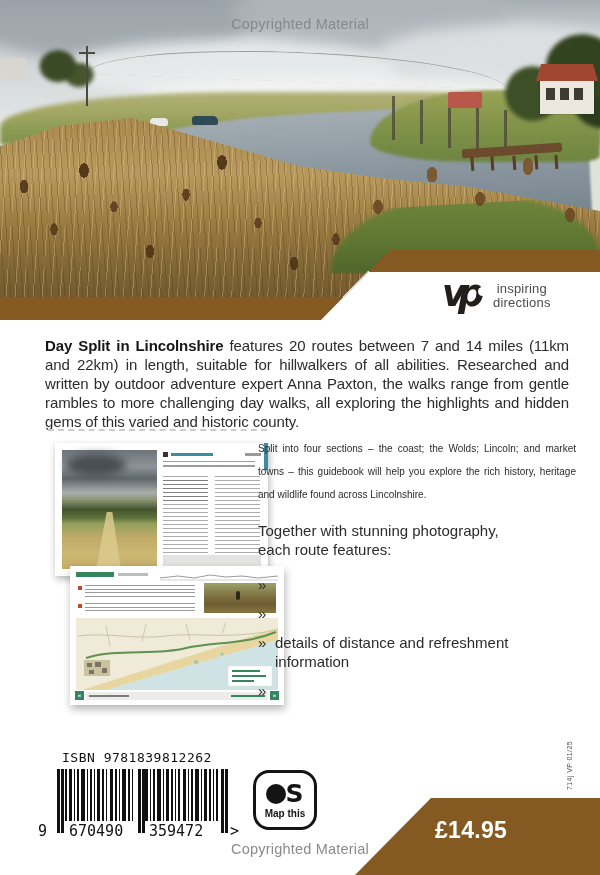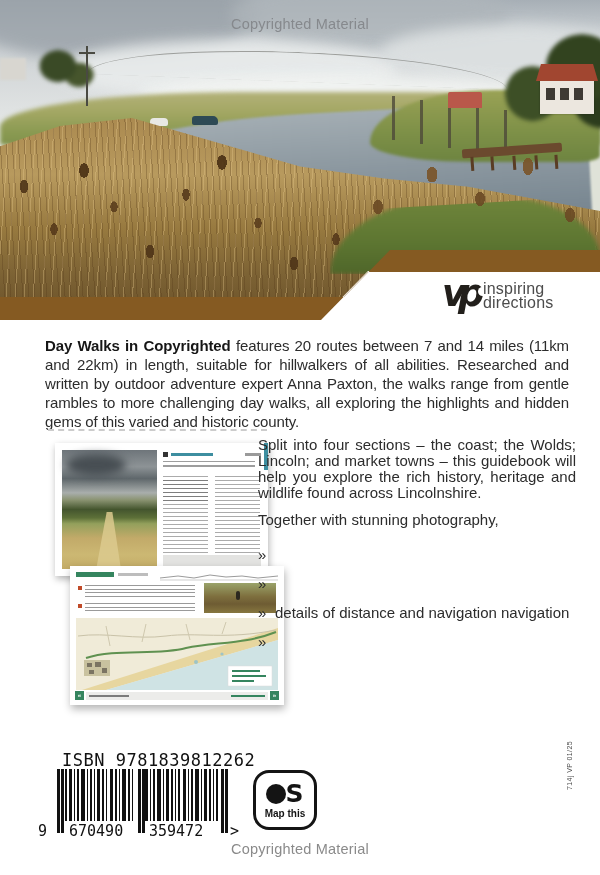--- a/index.html
+++ b/index.html
@@ -102,36 +102,36 @@
     opacity:.9; filter:blur(.5px);
   }
   .copy-top { position:absolute; left:0; right:0; top:16px; text-align:center;
     font-size:14.5px; color:#86898d; letter-spacing:.2px; }
 
   
   .wedge-white { position:absolute; left:0; top:0; width:600px; height:320px; background:#ffffff;
     clip-path:polygon(320px 320px,368px 271px,600px 271px,600px 320px); }
   .band-brown { position:absolute; left:0; top:0; width:600px; height:320px; background:#855a22;
     clip-path:polygon(0 297px,344px 297px,390px 250px,600px 250px,600px 272px,368px 272px,321px 320px,0 320px); }
-  .vp-logo { position:absolute; left:442px; top:276px; width:150px; height:44px; }
+  .vp-logo { position:absolute; left:442px; top:276px; width:150px; height:44px;text-align:center; }
   .vp-mark { position:absolute; left:0; top:-4px; font-style:italic; font-weight:900;
     font-size:37px; letter-spacing:-8px; color:#221f1b; font-family:"DejaVu Sans", sans-serif; }
   .vp-hole { position:absolute; left:36px; top:11px; width:9px; height:9px; border-radius:50%;
     background:#ffffff; }
-  .vp-tagline { position:absolute; left:41px; top:6px; font-size:16px; line-height:14px; color:#4c4c4c; letter-spacing:.2px; }
+  .vp-tagline { position:absolute; left:51px; top:6px; font-size:13px; line-height:14px; color:#4c4c4c; letter-spacing:.2px; }
 
   
   .intro { position:absolute; left:45px; top:336px; width:524px;
     font-size:15px; line-height:19px; color:#2c2c2c; text-align:justify; letter-spacing:-.1px; }
   .intro b { color:#161616; }
 
   
   .col-right { position:absolute; left:258px; top:437px; width:318px; color:#2c2c2c; }
-  .col-right .p1 { font-size:15px; line-height:16px; text-align:justify; }
-  .col-right .p2 { font-size:15px; line-height:19px; margin-top:9px; }
+  .col-right .p1 { font-size:10px; line-height:23px; text-align:justify; }
+  .col-right .p2 { font-size:15px; line-height:19px; margin-top:15px; }
   .bullets { margin-top:16px; list-style:none; }
   .bullets li { display:flex; font-size:15px; line-height:19px; margin-bottom:10px; }
   .bullets .mk { width:17px; flex:none; }
 
   
   .dashline { position:absolute; left:48px; top:429px; width:219px; border-top:2px dashed #cccccc; }
   .spread1 { position:absolute; left:55px; top:443px; width:213px; height:133px; background:#ffffff;
     box-shadow:1px 3px 7px rgba(0,0,0,.30); }
   .s1-photo { position:absolute; left:7px; top:7px; width:95px; height:119px;
     background:linear-gradient(180deg,#6e757a 0%,#8d9396 14%,#5f676b 24%,#a9aeac 36%,#8a9371 42%,#44552e 50%,#5d7038 57%,#93a05c 62%,#c2aa69 74%,#ccb873 88%,#c3ab66 100%); }
@@ -172,21 +172,21 @@
   .s2-map { position:absolute; left:6px; top:52px; width:202px; height:72px; background:#efead6; overflow:hidden; }
   .s2-foot { position:absolute; left:16px; bottom:5px; width:182px; height:8px; background:#ececea; }
   .s2-foot .dk { position:absolute; left:3px; top:2.5px; width:40px; height:2.5px; background:#7c7c7c; }
   .s2-foot .gr { position:absolute; right:3px; top:2.5px; width:34px; height:2.5px; background:#35855f; }
   .s2-tabL, .s2-tabR { position:absolute; bottom:5px; width:9px; height:9px; background:#35855f;
     color:#fff; font-size:6px; line-height:9px; text-align:center; font-weight:bold; }
   .s2-tabL { left:5px; } .s2-tabR { right:5px; }
 
   
   .isbn-label { position:absolute; left:62px; top:750px; font-family:"DejaVu Sans Mono", monospace;
-    font-size:17px; color:#111; letter-spacing:.5px; }
+    font-size:13px; color:#111; letter-spacing:.5px; }
   .bars { position:absolute; left:57px; top:769px; width:168px; height:52px; }
   .guard { position:absolute; top:769px; width:2.5px; height:64px; background:#111; }
   .g1a{left:57px} .g1b{left:61px} .g2a{left:138px} .g2b{left:142px} .g3a{left:221px} .g3b{left:225px}
   .bdigits { position:absolute; top:822px; font-family:"DejaVu Sans Mono", monospace; font-size:15px; color:#111; }
   .bd1{left:38px} .bd2{left:69px} .bd3{left:149px} .bd4{left:230px}
 
   .os-box { position:absolute; left:253px; top:770px; width:64px; height:60px;
     border:3px solid #141414; border-radius:16px; display:flex; flex-direction:column;
     align-items:center; justify-content:center; background:#fff; }
   .os-mark { display:flex; align-items:center; height:24px; }
@@ -243,21 +243,21 @@
   <div class="band-brown"></div>
   <div class="vp-logo">
     <span class="vp-mark">vp</span>
     <span class="vp-hole"></span>
     <div class="vp-tagline">
       <div>inspiring</div>
       <div>directions</div>
     </div>
   </div>
 
-  <p class="intro"><b>Day Walks in Copyrighted</b><span> features 20 routes between 7 and 14 miles (11km and 22km) in length, suitable for hillwalkers of all abilities. Researched and written by outdoor adventure expert Anna Paxton, the walks range from gentle rambles to more challenging day walks, all exploring the highlights and hidden gems of this varied and historic county.</span></p>
+  <p class="intro"><b>Day Split in Lincolnshire</b><span> features 20 routes between 7 and 14 miles (11km and 22km) in length, suitable for hillwalkers of all abilities. Researched and written by outdoor adventure expert Anna Paxton, the walks range from gentle rambles to more challenging day walks, all exploring the highlights and hidden gems of this varied and historic county.</span></p>
 
   <div class="dashline"></div>
 
   <div class="spread1">
     <div class="s1-photo">
       <div class="s1-cloud"></div>
       <div class="s1-path"></div>
     </div>
     <div class="s1-page">
       <div class="s1-head">
@@ -317,31 +317,32 @@
       <span class="gr"></span>
     </div>
     <div class="s2-tabL">«</div>
     <div class="s2-tabR">»</div>
   </div>
 
   <div class="col-right">
     <p class="p1">Split into four sections – the coast; the Wolds; Lincoln; and market towns – this guidebook will help you explore the rich history, heritage and wildlife found across Lincolnshire.</p>
     <p class="p2">
       <span>Together with stunning photography,</span><br>
+      <span>each route features:</span>
     </p>
     <ul class="bullets">
       <li>
         <span class="mk">»</span>
       </li>
       <li>
         <span class="mk">»</span>
       </li>
       <li>
         <span class="mk">»</span>
-        <span>details of distance and navigation navigation</span>
+        <span>details of distance and refreshment information</span>
       </li>
       <li>
         <span class="mk">»</span>
       </li>
     </ul>
   </div>
 
   <div class="isbn-label">ISBN 9781839812262</div>
   <svg class="bars" viewBox="0 0 168 52" preserveAspectRatio="none">
     <g fill="#111111">
@@ -396,16 +397,19 @@
   <div class="os-box">
     <div class="os-mark">
       <span class="os-dot"></span>
       <span class="os-s">S</span>
     </div>
     <div class="os-label">Map this</div>
   </div>
 
   <div class="copy-bottom">Copyrighted Material</div>
 
+  <div class="price-wedge">
+    <span class="price">£14.95</span>
+  </div>
 
   <div class="print-code">714j VP 01/25</div>
 
 </div>
 
 </body></html>

